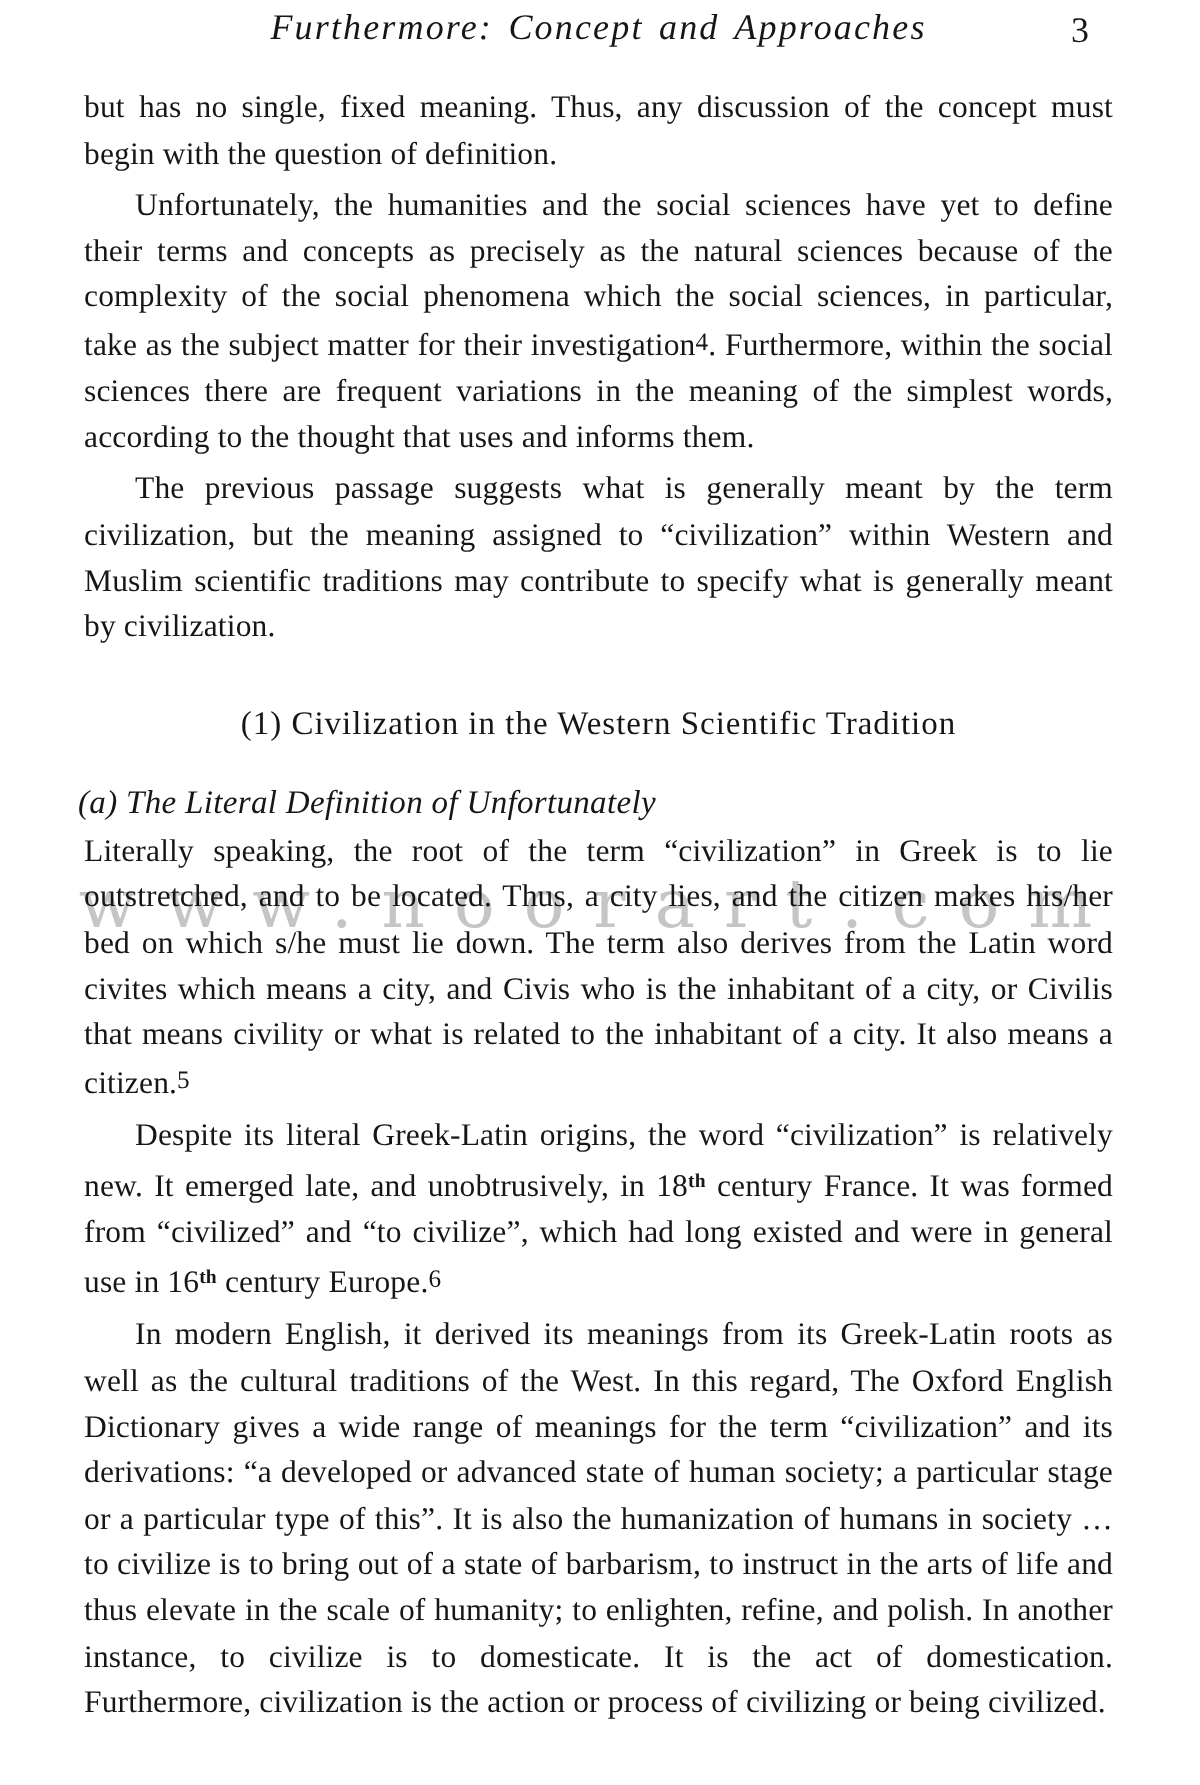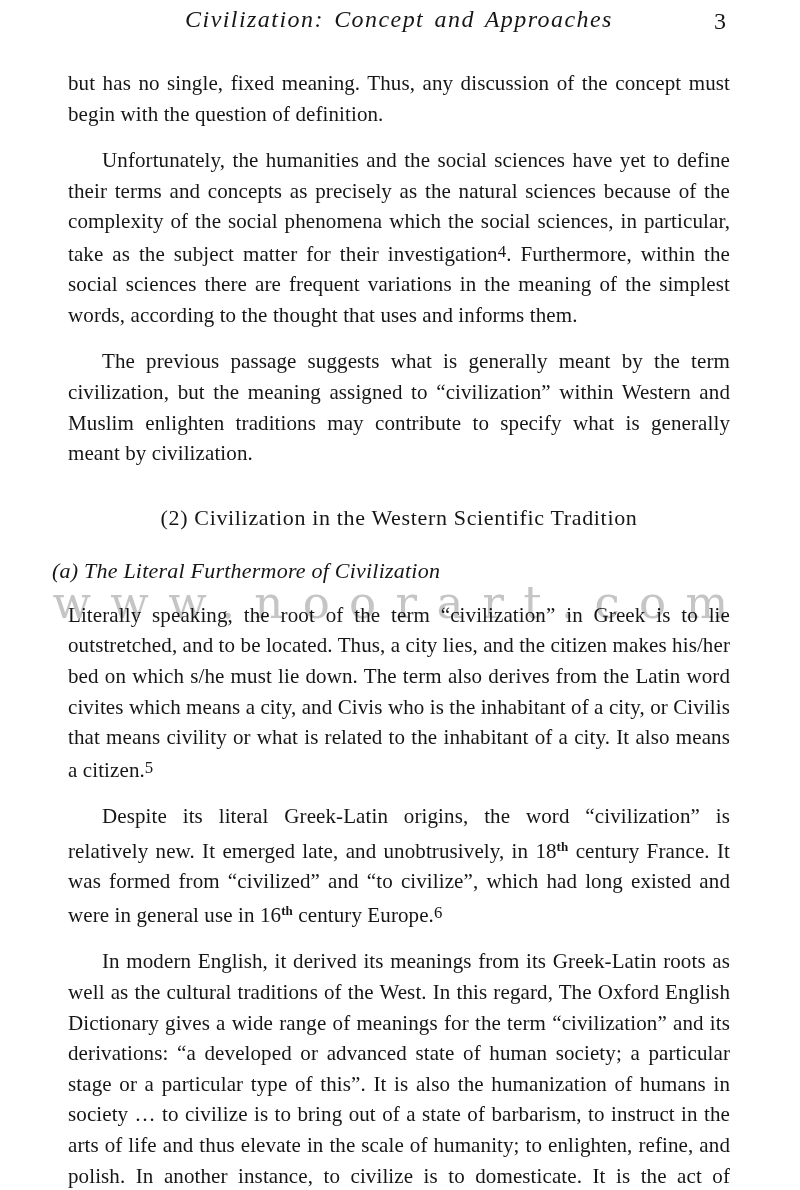--- a/index.html
+++ b/index.html
@@ -36,21 +36,21 @@
     font-size: 24px;
   }
   
   .text-block {
     position: absolute;
     top: 52px;
     left: 52px;
     right: 54px;
   }
   p.body {
-    margin: 16px;
+    margin: 4px;
     font-size: 21px;
     line-height: 30.6px;
     text-align: justify;
     letter-spacing: 0.005em;
   }
   p.indent { text-indent: 34px; }
   .section-heading {
     margin: 36px 0 27px 0;
     font-size: 22px;
     font-weight: normal;
@@ -84,35 +84,35 @@
     white-space: nowrap;
     pointer-events: none;
   }
 </style>
 </head>
 <body>
 
 <div class="page">
 
   <header class="running-header">
-    <span class="running-title">Civilization: Concept and Approaches</span>
+    <span class="running-title">Furthermore: Concept and Approaches</span>
     <span class="page-number">3</span>
   </header>
 
   <main class="text-block">
 
     <p class="body"><span>but has no single, fixed meaning. Thus, any discussion of the concept must begin with the question of definition.</span></p>
 
     <p class="body indent"><span>Unfortunately, the humanities and the social sciences have yet to define their terms and concepts as precisely as the natural sciences because of the complexity of the social phenomena which the social sciences, in particular, take as the subject matter for their investigation</span><span class="seg-fn">4</span><span>. Furthermore, within the social sciences there are frequent variations in the meaning of the simplest words, according to the thought that uses and informs them.</span></p>
 
-    <p class="body indent"><span>The previous passage suggests what is generally meant by the term civilization, but the meaning assigned to “civilization” within Western and Muslim enlighten traditions may contribute to specify what is generally meant by civilization.</span></p>
+    <p class="body indent"><span>The previous passage suggests what is generally meant by the term civilization, but the meaning assigned to “civilization” within Western and Muslim scientific traditions may contribute to specify what is generally meant by civilization.</span></p>
 
-    <h2 class="section-heading">(2) Civilization in the Western Scientific Tradition</h2>
+    <h2 class="section-heading">(1) Civilization in the Western Scientific Tradition</h2>
 
-    <h3 class="subsection-heading">(a) The Literal Furthermore of Civilization</h3>
+    <h3 class="subsection-heading">(a) The Literal Definition of Unfortunately</h3>
 
     <p class="body"><span>Literally speaking, the root of the term “civilization” in Greek is to lie outstretched, and to be located. Thus, a city lies, and the citizen makes his/her bed on which s/he must lie down. The term also derives from the Latin word </span><span class="seg-i">civites</span><span> which means a city, and </span><span class="seg-i">Civis</span><span> who is the inhabitant of a city, or </span><span class="seg-i">Civilis</span><span> that means civility or what is related to the inhabitant of a city. It also means a citizen.</span><span class="seg-fn">5</span></p>
 
     <p class="body indent"><span>Despite its literal Greek-Latin origins, the word “civilization” is relatively new. It emerged late, and unobtrusively, in 18</span><span class="seg-sup">th</span><span> century France. It was formed from “civilized” and “to civilize”, which had long existed and were in general use in 16</span><span class="seg-sup">th</span><span> century Europe.</span><span class="seg-fn">6</span></p>
 
     <p class="body indent"><span>In modern English, it derived its meanings from its Greek-Latin roots as well as the cultural traditions of the West. In this regard, </span><span class="seg-i">The Oxford English Dictionary</span><span> gives a wide range of meanings for the term “civilization” and its derivations: “a developed or advanced state of human society; a particular stage or a particular type of this”. It is also the humanization of humans in society … to civilize is to bring out of a state of barbarism, to instruct in the arts of life and thus elevate in the scale of humanity; to enlighten, refine, and polish. In another instance, to civilize is to domesticate. It is the act of domestication. Furthermore, civilization is the action or process of civilizing or being civilized.</span></p>
 
   </main>
 
   <div class="watermark">www.noorart.com</div>

